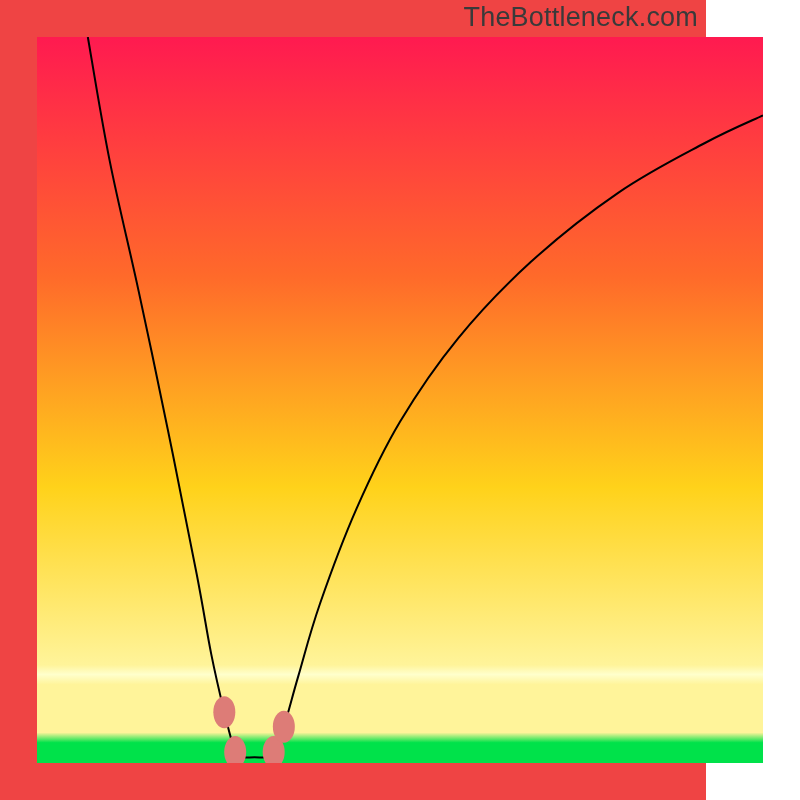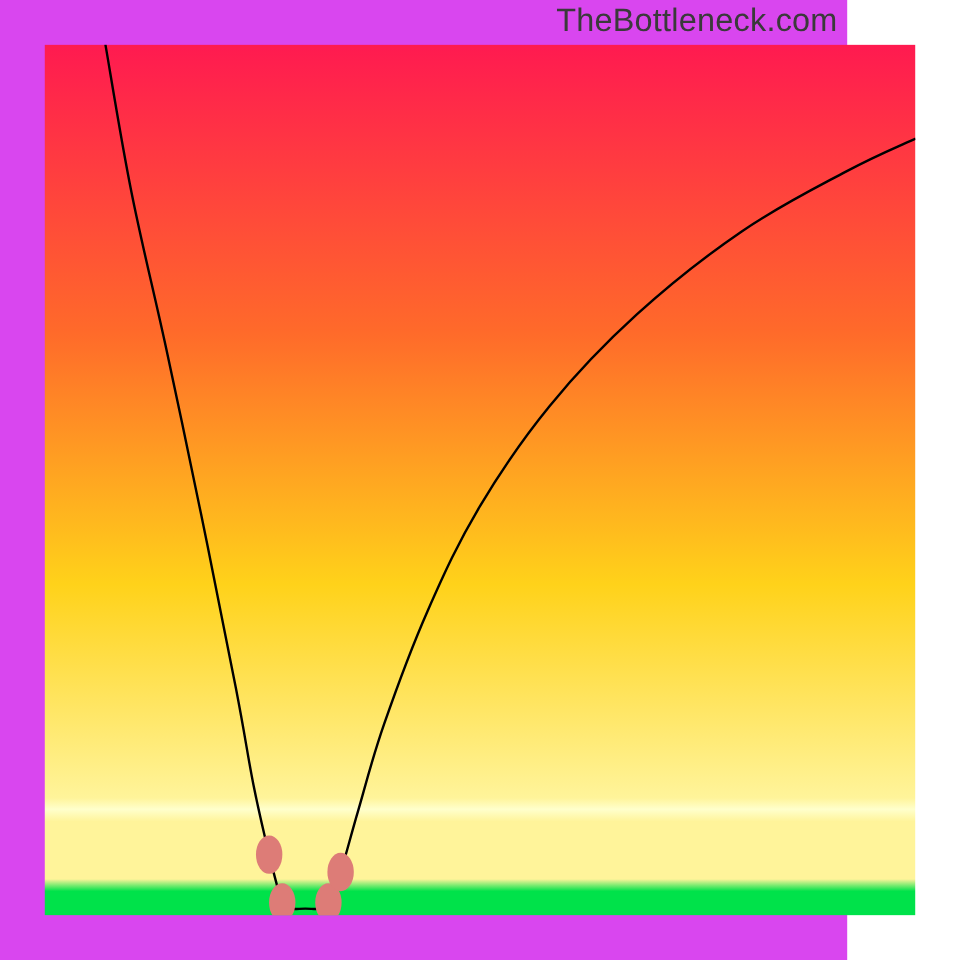--- a/index.html
+++ b/index.html
@@ -6,21 +6,21 @@
     margin: 0;
     padding: 0;
     width: 800px;
     height: 800px;
     overflow: hidden;
     font-family: Arial, Helvetica, sans-serif;
   }
   .outer {
     width: 706px;
     height: 800px;
-    background: #d946ef;
+    background: #ef4444;
     position: relative;
   }
   .watermark {
     position: absolute;
     top: 2px;
     right: 8px;
     color: #3a3a3a;
     font-size: 27px;
     font-weight: 400;
     letter-spacing: 0.2px;

